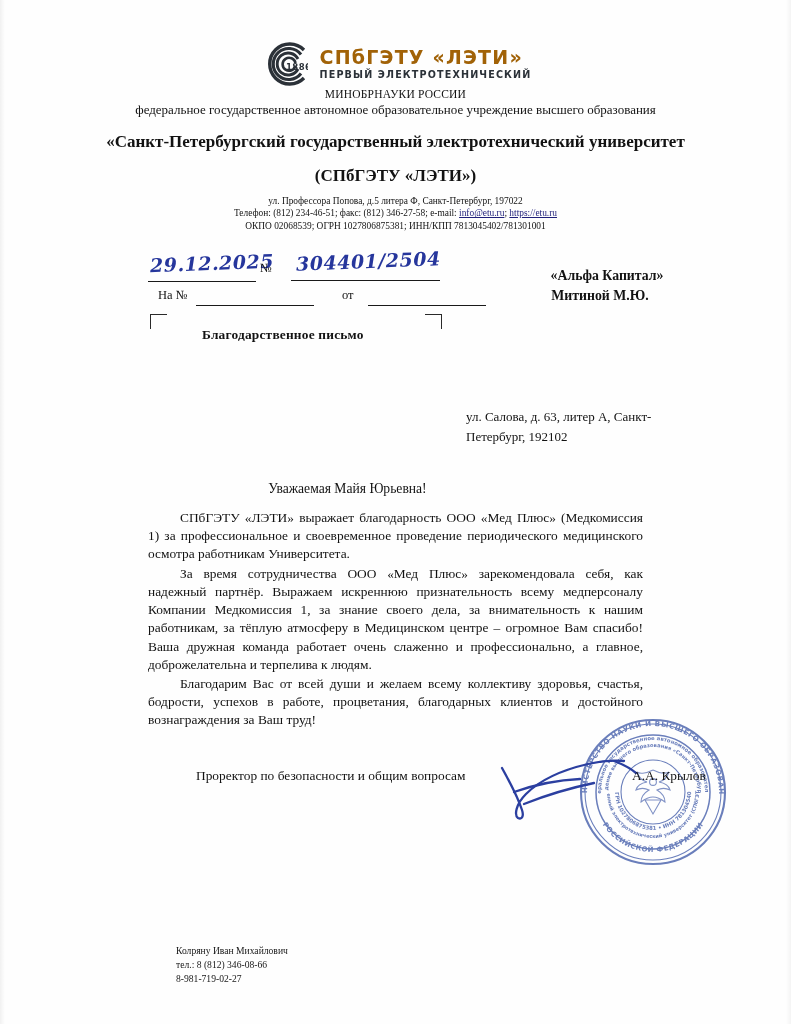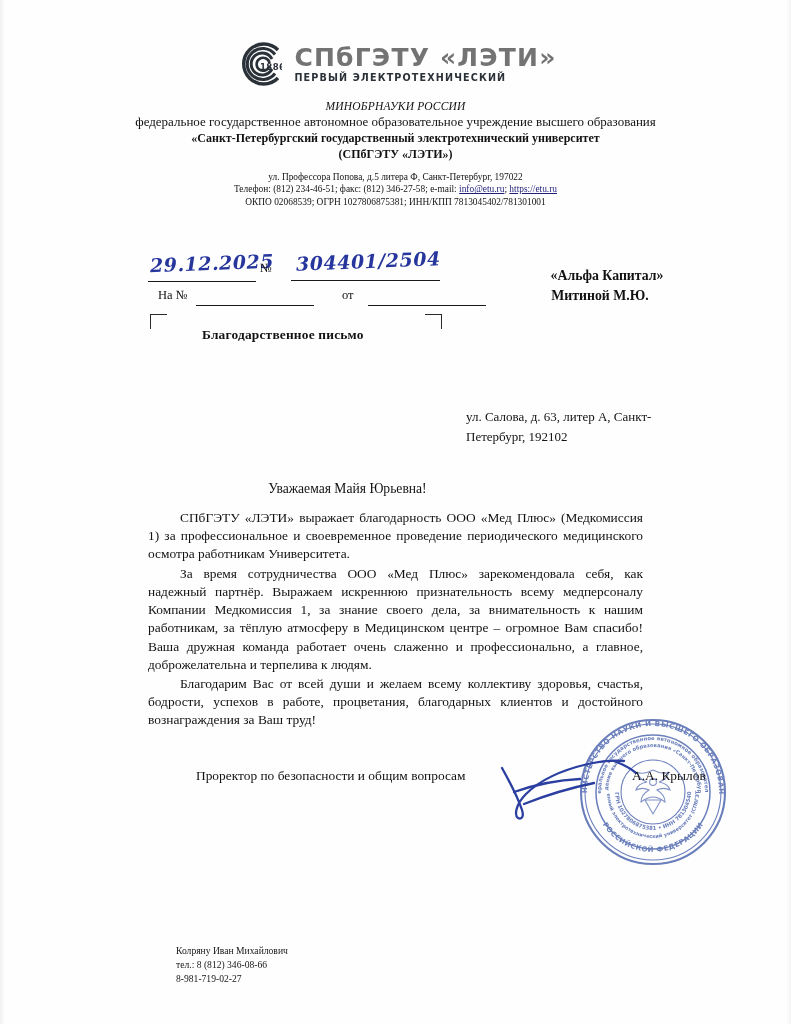--- a/index.html
+++ b/index.html
@@ -15,33 +15,33 @@
 
   
   .letterhead { padding-top:40px; text-align:center; }
   .logo-row {
     display:flex; align-items:center; justify-content:center; gap:12px;
   }
   .logo-mark { width:48px; height:48px; position:relative; flex:none; }
   .logo-text { text-align:left; line-height:1; }
   .logo-title {
     font-family:"DejaVu Sans", sans-serif;
-    font-size:25px; font-weight:bold; letter-spacing:1.2px;
-    color:#737373;
+    font-size:19px; font-weight:bold; letter-spacing:1.2px;
+    color:#a16207;
   }
   .logo-sub {
     font-family:"DejaVu Sans", sans-serif;
     font-size:9.6px; font-weight:bold; letter-spacing:1.15px;
     color:#2b3138; margin-top:3px;
   }
 
-  .lh-ministry { margin-top:12px; font-size:11.5px; letter-spacing:.2px;font-style:italic; }
+  .lh-ministry { margin-top:0; font-size:11.5px; letter-spacing:.2px; }
   .lh-founder  { margin-top:2px; font-size:13px; }
   .lh-name1, .lh-name2, .lh-name3 {
-    font-weight:bold; font-size:12px; margin-top:1px;
+    font-weight:bold; font-size:17px; margin-top:14px;
   }
   .lh-contacts { margin-top:9px; font-size:9.4px; line-height:1.32; }
   .lh-contacts .lnk { color:#1f1f7a; text-decoration:underline; }
 
   
   .ref-zone { position:absolute; left:0; right:0; top:250px; height:120px; }
 
   .ref-block { position:absolute; left:148px; top:0; width:330px; }
   .ref-line1 { position:relative; height:34px; }
   .hand {

